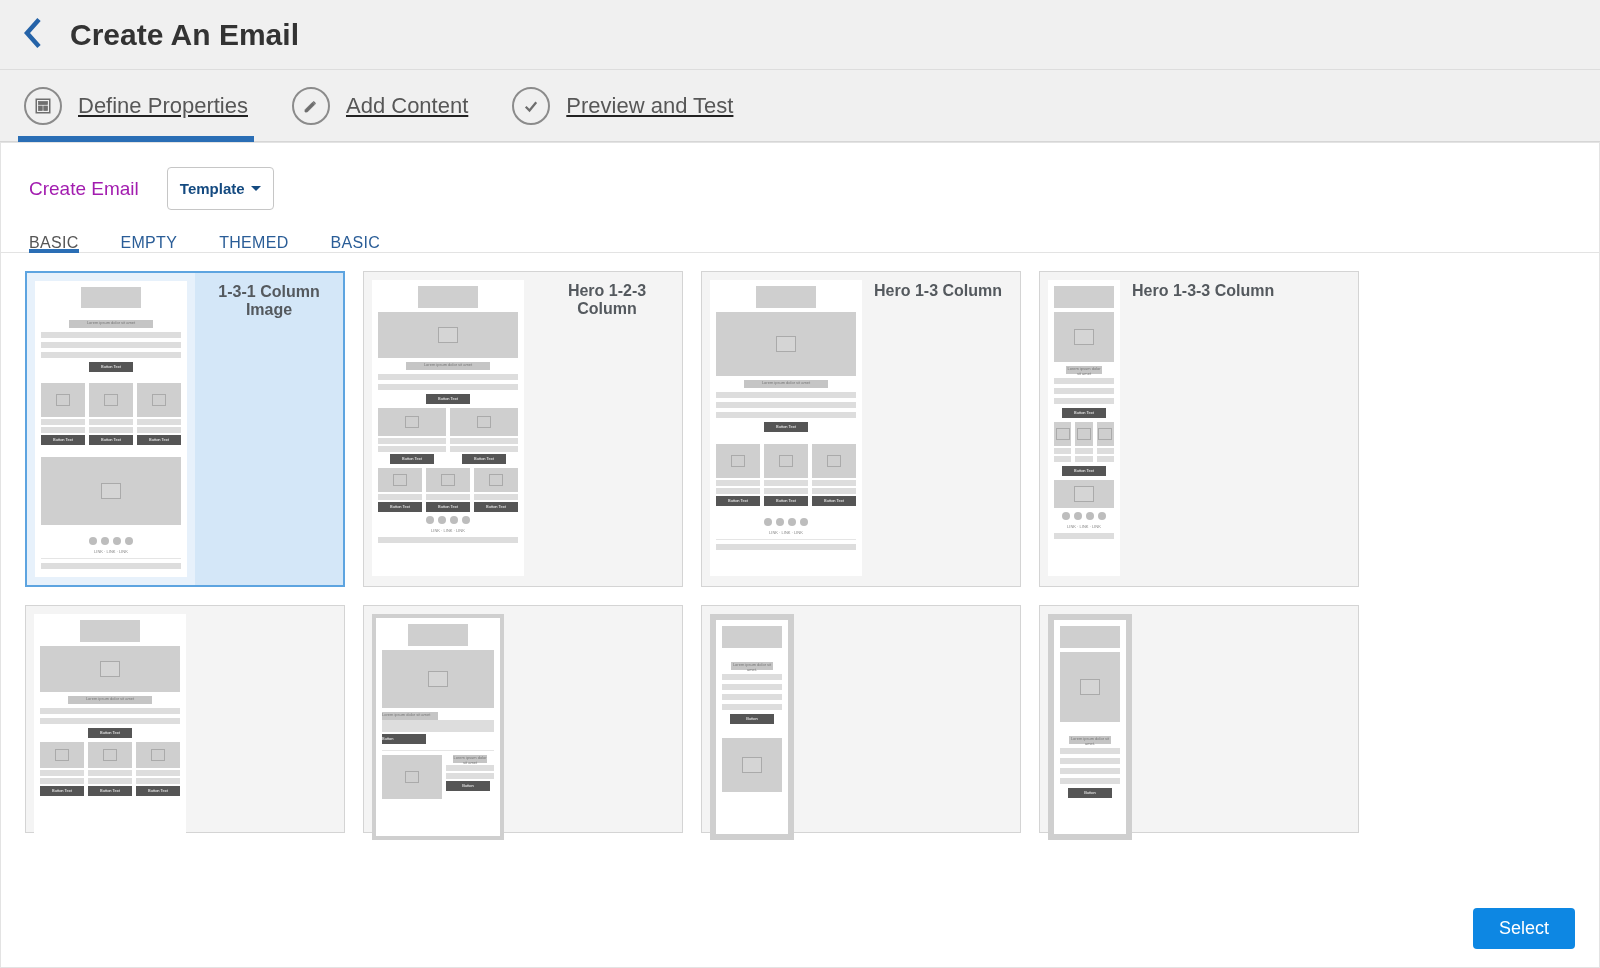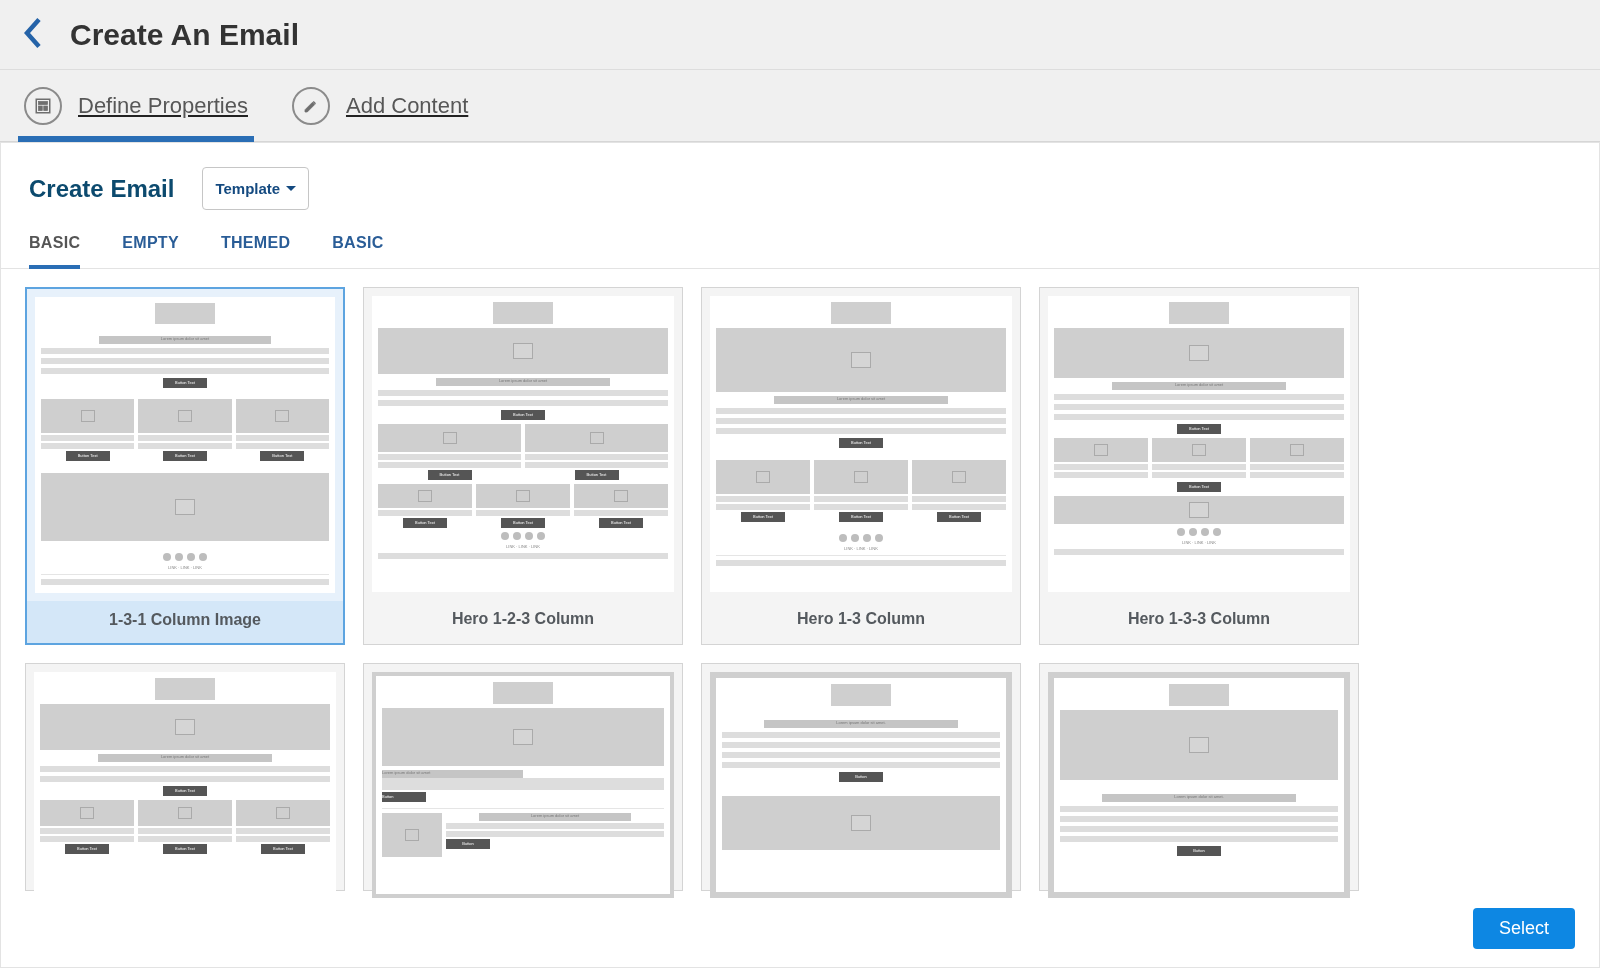--- a/index.html
+++ b/index.html
@@ -70,21 +70,21 @@
     height: calc(968px - 70px - 72px);
     position: relative;
     overflow: hidden;
   }
   .panel-head {
     display: flex;
     align-items: center;
     gap: 28px;
     padding: 24px 28px 10px 28px;
   }
-  .panel-head h2 { font-size: 24px; font-weight: 700; color: #0c4a6e; }
+  .panel-head h2 { font-size: 19px; font-weight: 400; color: #a21caf; }
   .template-drop {
     display: flex; align-items: center; gap: 6px;
     border: 1px solid #c6c6c6; border-radius: 4px;
     padding: 12px 12px;
     color: #144a80; font-weight: 600; font-size: 15px;
     cursor: pointer;
   }
   .template-drop .caret {
     width: 0; height: 0;
     border-left: 5px solid transparent;
@@ -94,24 +94,23 @@
 
   
   .tabs-row {
     display: flex;
     gap: 42px;
     padding: 14px 28px 0 28px;
     border-bottom: 1px solid #e3e3e3;
   }
   .tab {
     font-size: 16px;
-    font-weight: 700;
+    font-weight: 400;
     letter-spacing: .3px;
     color: #2a5d97;
-    padding-bottom: 16px;
     cursor: pointer;
     position: relative;
   }
   .tab.active { color: #555; }
   .tab.active::after {
     content: "";
     position: absolute;
     left: 0; right: 0; bottom: -1px;
     height: 4px;
     background: #2a6eb5;
@@ -126,21 +125,21 @@
   .grid {
     display: grid;
     grid-template-columns: repeat(4, 320px);
     gap: 18px;
     justify-content: start;
   }
   .card {
     border: 1px solid #d4d4d4;
     background: #f4f4f4;
     display: flex;
-    flex-direction: column;
+    flex-direction: row;
     cursor: pointer;
     width: 320px;
   }
   .card.selected {
     border: 2px solid #5da4e0;
     background: #e7f1fb;
   }
   .card.selected .card-label { background: #d4e7f8; }
   .thumb {
     flex: 0 0 auto;
@@ -230,20 +229,28 @@
   </div>
   <div class="step">
     <span class="step-icon">
       <svg viewBox="0 0 24 24">
           <path d="M4 17l10-10 3 3-10 10H4v-3z" fill="#6e6e6e"></path>
           <path d="M15 6l3 3" stroke="#6e6e6e" stroke-width="2"></path>
         </svg>
     </span>
     <span>Add Content</span>
   </div>
+  <div class="step">
+    <span class="step-icon">
+      <svg viewBox="0 0 24 24">
+          <polyline points="5,13 10,18 19,7" fill="none" stroke="#6e6e6e" stroke-width="3"></polyline>
+        </svg>
+    </span>
+    <span>Preview and Test</span>
+  </div>
 </nav>
 
 <section class="panel">
 
   <div class="panel-head">
     <h2>Create Email</h2>
     <div class="template-drop">
       <span>Template</span>
       <span class="caret"></span>
     </div>

